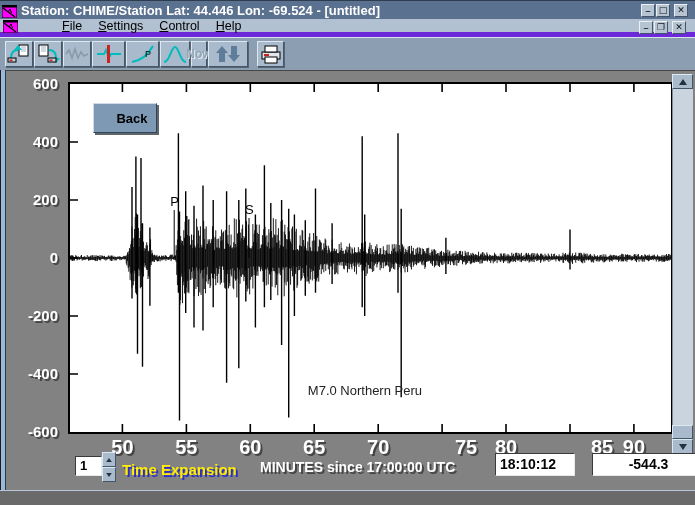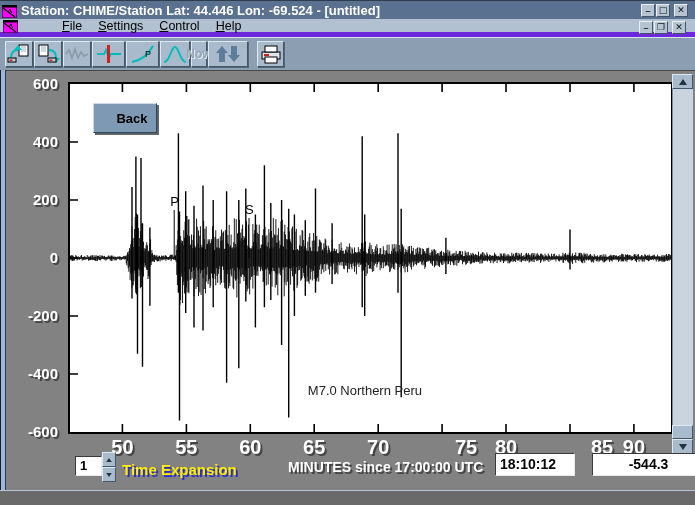--- a/index.html
+++ b/index.html
@@ -101,21 +101,21 @@
   .spin-box{position:absolute;left:75px;top:456px;width:27px;height:20px;background:#fff;
     border:1px solid;border-color:#3a3a3a #e9e9e9 #e9e9e9 #3a3a3a;
     font-size:13px;font-weight:bold;color:#000;padding:1px 0 0 4px;}
   .spin-btn{position:absolute;left:102px;width:14px;height:15px;
     background:var(--c-face,#a8bacb);
     border:1px solid;border-color:var(--c-face-light,#dde8f0) var(--c-face-dark,#44576a) var(--c-face-dark,#44576a) var(--c-face-light,#dde8f0);
     display:flex;align-items:center;justify-content:center;}
   .spin-btn .t{transform:scale(.7);}
   .yellow-label{position:absolute;left:122px;top:461px;font-size:15px;font-weight:bold;
     color:var(--c-yellow,#ffee00);text-shadow:2px 2px 0 var(--c-yellow-shadow,#2d2dc8);white-space:nowrap;}
-  .minutes-label{position:absolute;left:288px;top:459px;font-size:14px;white-space:nowrap;}
+  .minutes-label{position:absolute;left:260px;top:459px;font-size:14px;white-space:nowrap;}
   .value-box{position:absolute;top:453px;height:23px;background:#fff;
     border:1px solid;border-color:#3a3a3a #e9e9e9 #e9e9e9 #3a3a3a;
     font-size:14px;font-weight:bold;color:#000;padding:2px 0 0 4px;}
   .value-box.clock{left:495px;width:80px;}
   .value-box.cursor{left:592px;width:109px;text-align:center;}
 </style>
 </head>
 <body>
 
 <div class="window">

